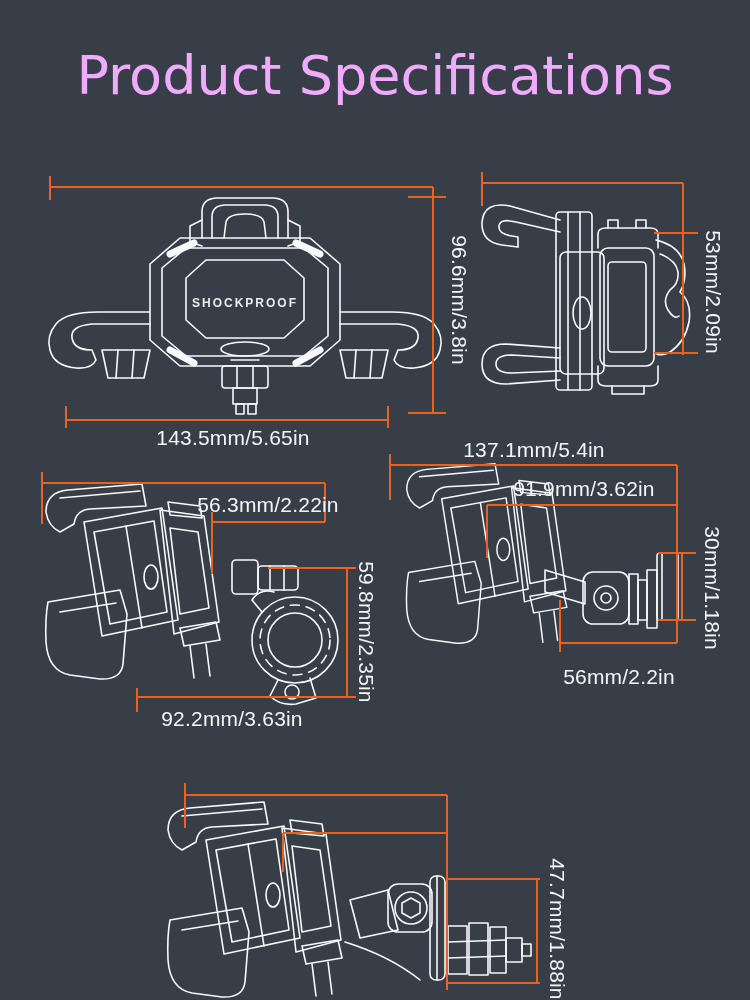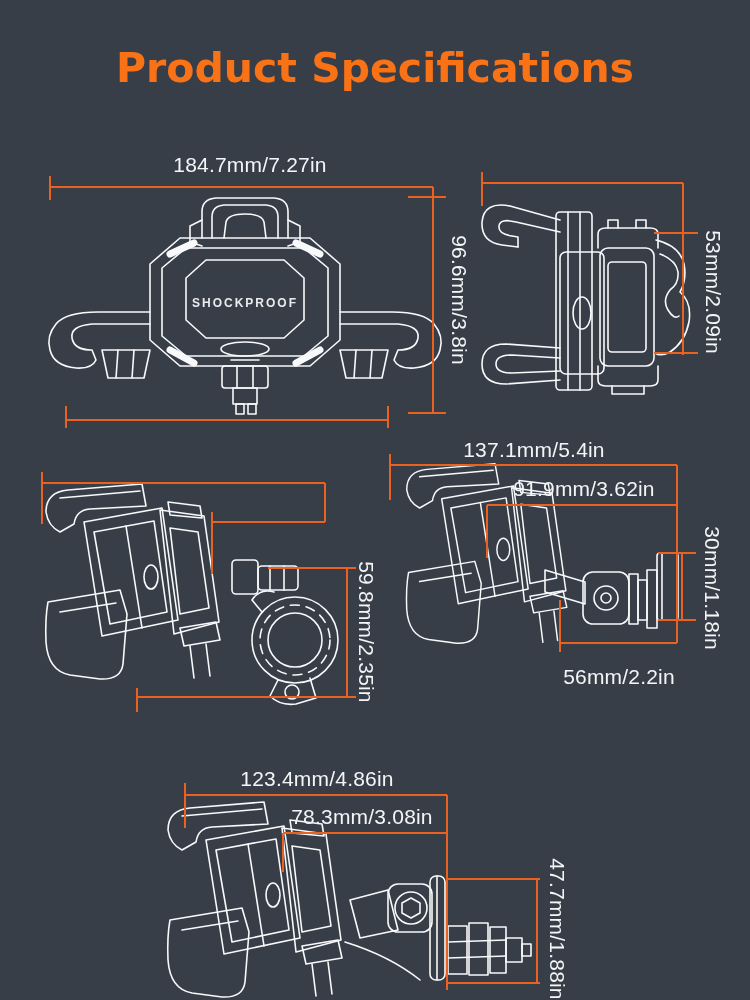--- a/index.html
+++ b/index.html
@@ -1,20 +1,20 @@
 <!DOCTYPE html>
 <html><head>
 <meta charset="utf-8">
 <style>
   html,body{margin:0;padding:0;background:#383E48;}
   #page{position:relative;width:750px;height:1000px;background:#383E48;overflow:hidden;
         font-family:"Liberation Sans",sans-serif;}
   #title{position:absolute;left:50%;top:44px;transform:translateX(-50%);
-         color:#f97316;font-family:"DejaVu Sans","Liberation Sans",sans-serif;
-         font-size:41px;font-weight:700;letter-spacing:0px;white-space:nowrap;}
+         color:#f0abfc;font-family:"DejaVu Sans","Liberation Sans",sans-serif;
+         font-size:54px;font-weight:400;letter-spacing:0px;white-space:nowrap;}
   .dim-label{position:absolute;color:#F3F5F7;font-size:21px;font-weight:500;
              white-space:nowrap;transform:translate(-50%,-50%);letter-spacing:.2px;}
   .dim-label.rot{transform:translate(-50%,-50%) rotate(90deg);}
   svg{position:absolute;left:0;top:0;}
 </style>
 </head>
 <body>
 
 <div id="page">
 
@@ -138,29 +138,29 @@
 
     <g stroke="#EA6220" stroke-width="2" fill="none">
       <path d="M50,176 L50,200 M50,187 L433,187 M433,187 L433,413 M408,197 L446,197 M408,413 L446,413 M66,406 L66,428 M66,420 L388,420 M388,406 L388,428"></path>
       <path d="M482,172 L482,206 M482,183 L683,183 M683,183 L683,355 M654,233 L698,233 M654,353 L698,353"></path>
       <path d="M42,472 L42,524 M42,483 L325,483 M325,483 L325,522 M212,512 L212,574 M212,522 L325,522 M268,568 L356,568 M347,568 L347,697 M320,697 L356,697 M137,688 L137,712 M137,697 L325,697"></path>
       <path d="M390,454 L390,500 M390,465 L677,465 M677,465 L677,643 M487,505 L487,558 M487,505 L677,505 M658,553 L696,553 M682,553 L682,620 M658,620 L696,620 M560,600 L560,652 M560,643 L677,643"></path>
       <path d="M185,783 L185,828 M185,795 L447,795 M447,795 L447,990 M283,833 L283,872 M283,833 L447,833 M447,879 L540,879 M537,879 L537,983 M447,983 L540,983"></path>
     </g>
   </svg>
 
-  <div class="dim-label" style="left:250px;top:165px">184.7mm/7.27in</div>
   <div class="dim-label rot" style="left:459px;top:300px">96.6mm/3.8in</div>
+  <div class="dim-label" style="left:233px;top:438px">143.5mm/5.65in</div>
 
   <div class="dim-label rot" style="left:713px;top:292px">53mm/2.09in</div>
 
+  <div class="dim-label" style="left:268px;top:505px">56.3mm/2.22in</div>
   <div class="dim-label rot" style="left:366px;top:632px">59.8mm/2.35in</div>
+  <div class="dim-label" style="left:232px;top:719px">92.2mm/3.63in</div>
 
   <div class="dim-label" style="left:534px;top:450px">137.1mm/5.4in</div>
   <div class="dim-label" style="left:584px;top:489px">91.9mm/3.62in</div>
   <div class="dim-label rot" style="left:712px;top:588px">30mm/1.18in</div>
   <div class="dim-label" style="left:619px;top:677px">56mm/2.2in</div>
 
-  <div class="dim-label" style="left:317px;top:779px">123.4mm/4.86in</div>
-  <div class="dim-label" style="left:362px;top:817px">78.3mm/3.08in</div>
   <div class="dim-label rot" style="left:557px;top:929px">47.7mm/1.88in</div>
 
 </div>
 
 </body></html>

